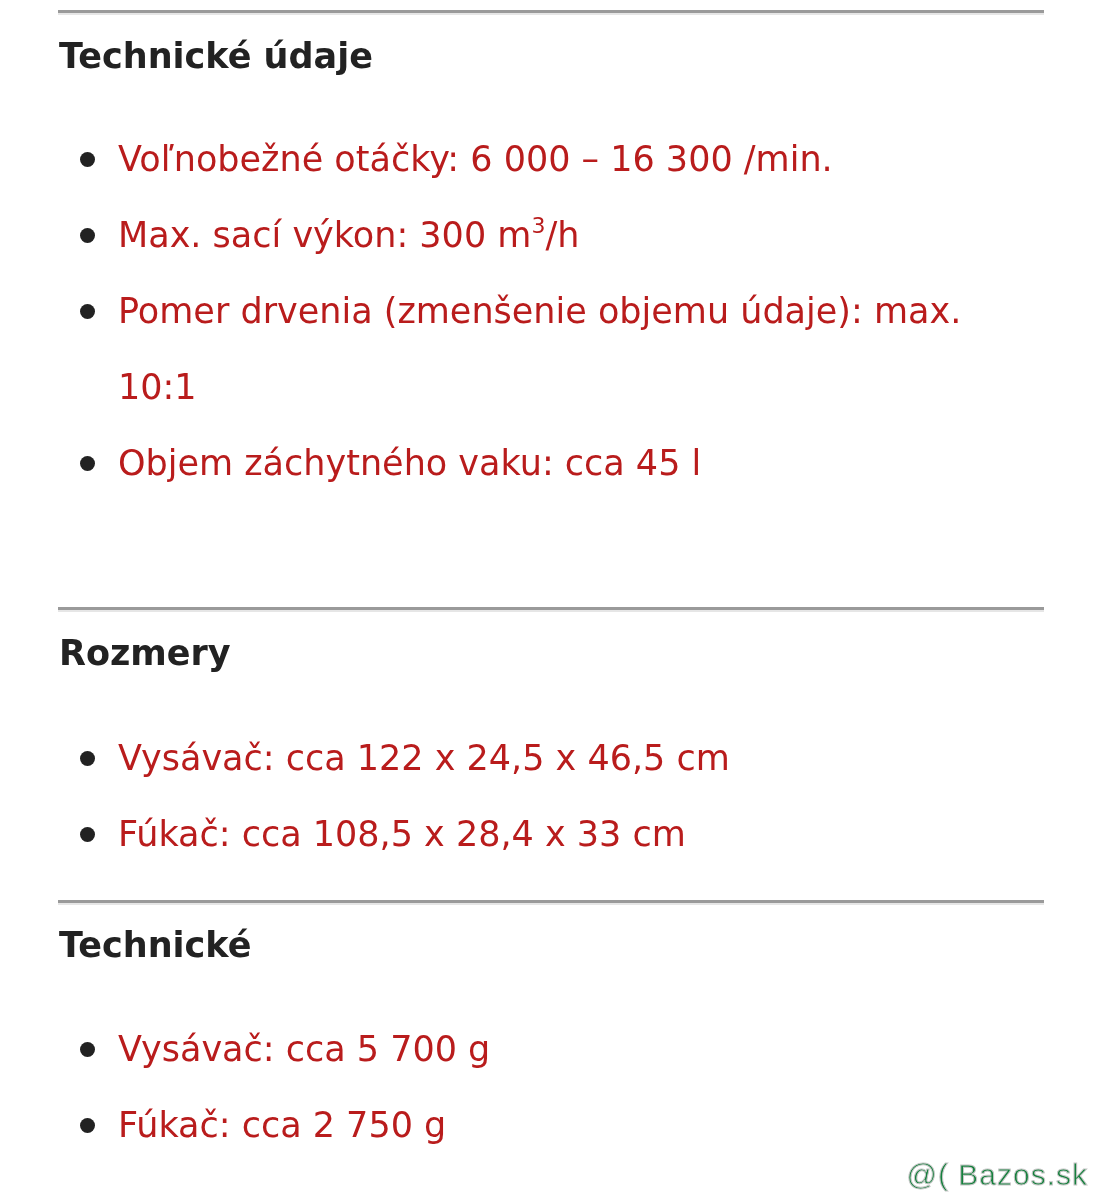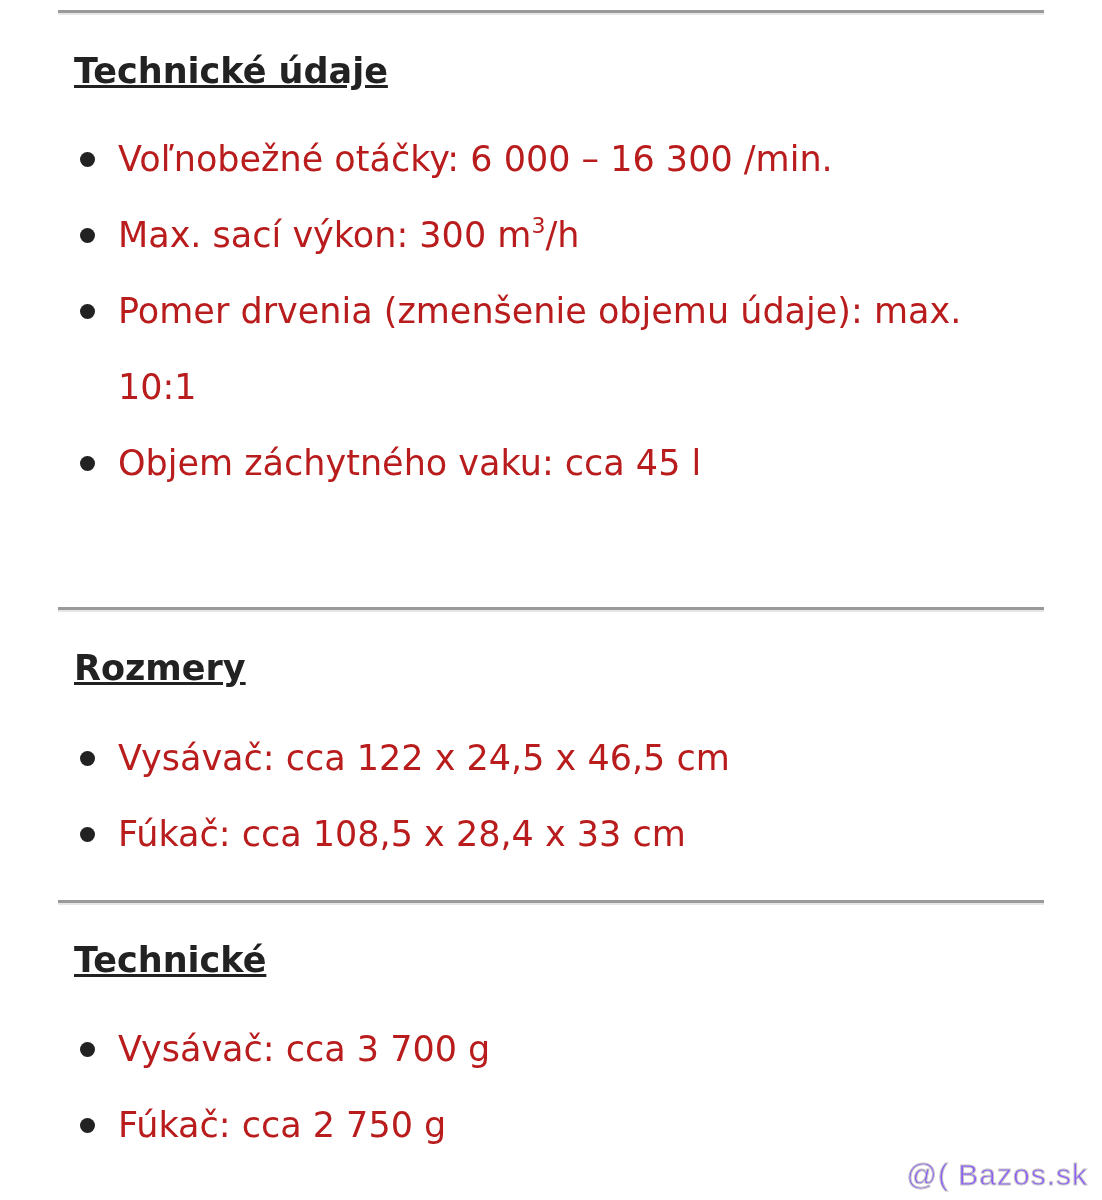--- a/index.html
+++ b/index.html
@@ -19,27 +19,26 @@
       position: absolute;
       left: 58px;
       width: 986px;
       height: 3px;
       background: #9a9a9a;
       border-bottom: 2px solid #e6e6e6;
     }
     .section-title {
       position: absolute;
       left: 58px;
-      margin: 16px;
+      margin: 1px;
       font-size: 35px;
       font-weight: bold;
       color: #222222;
       letter-spacing: 0px;
       line-height: 44px;
-      text-decoration: underline;
     }
     ul.spec-list {
       position: absolute;
       left: 58px;
       margin: 0;
       padding: 0;
       list-style: none;
       width: 980px;
     }
     ul.spec-list li {
@@ -62,21 +61,21 @@
       font-size: 22px;
       vertical-align: 14px;
       line-height: 0;
     }
     .watermark {
       position: absolute;
       right: 14px;
       bottom: 8px;
       font-family: "Liberation Sans", sans-serif;
       font-size: 30px;
-      color: #8b5cf6;
+      color: #15803d;
       -webkit-text-stroke: 1px #c8c8c8;
       letter-spacing: 1px;
     }
   </style>
 </head>
 <body>
 
 <div class="divider" style="top:10px;"></div>
 <h2 class="section-title" style="top:33px;">Technické údaje</h2>
 <ul class="spec-list" style="top:121px;">
@@ -109,21 +108,21 @@
     <span class="bullet"></span>
     <span>Fúkač: cca 108,5 x 28,4 x 33 cm</span>
   </li>
 </ul>
 
 <div class="divider" style="top:900px;"></div>
 <h2 class="section-title" style="top:922px;">Technické</h2>
 <ul class="spec-list" style="top:1011px;">
   <li>
     <span class="bullet"></span>
-    <span>Vysávač: cca 3 700 g</span>
+    <span>Vysávač: cca 5 700 g</span>
   </li>
   <li>
     <span class="bullet"></span>
     <span>Fúkač: cca 2 750 g</span>
   </li>
 </ul>
 
 <div class="watermark">@( Bazos.sk</div>
 
 </body></html>

